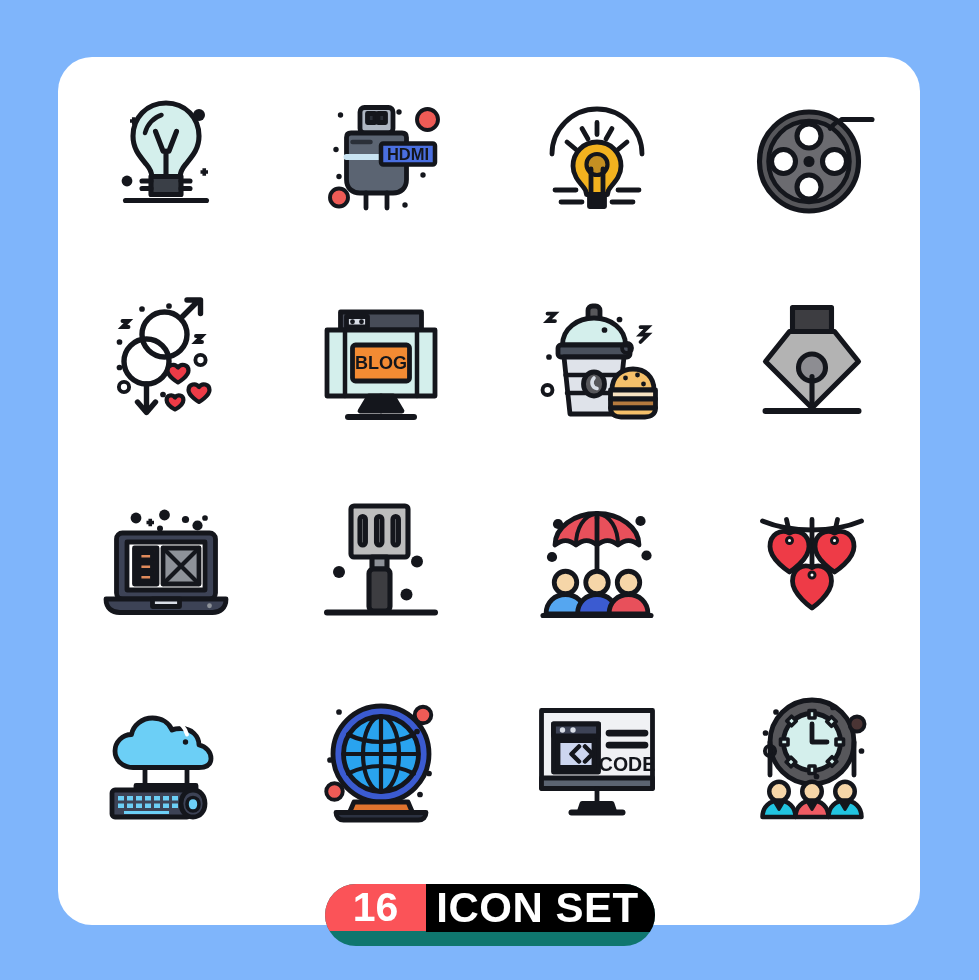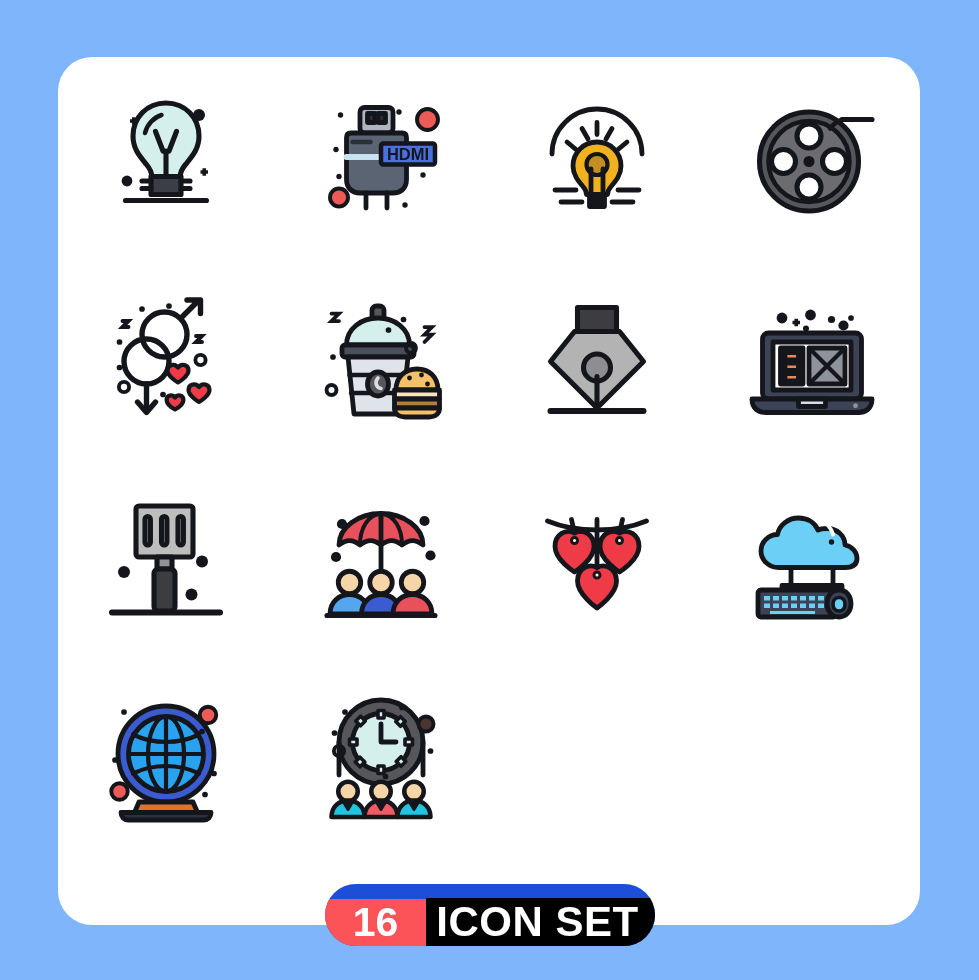--- a/index.html
+++ b/index.html
@@ -49,23 +49,23 @@
     display: block;
   }
   #badge {
     position: absolute;
     left: 325px;
     top: 884px;
     width: 330px;
     height: 62px;
     border-radius: 31px;
     overflow: hidden;
-    background: #1d4ed8;
+    background: #0f766e;
     display: flex;
-    align-items: flex-end;
+    align-items: flex-start;
   }
   #badge-count {
     background: #fb5358;
     color: #ffffff;
     width: 101px;
     display: flex;
     align-items: center;
     justify-content: center;
     font-size: 41px;
     font-weight: bold;
@@ -203,20 +203,37 @@
           <circle cx="19" cy="57" r="1.9"></circle>
           <circle cx="48" cy="75" r="1.9"></circle>
         </g>
         <g fill="none" stroke="#14161c" stroke-width="2.6">
           <circle cx="22" cy="70" r="3.4"></circle>
           <circle cx="73" cy="52" r="3.4"></circle>
         </g>
       </svg>
     </div>
 
+    <div class="cell">
+      <svg viewBox="0 0 100 100">
+        <g stroke="#14161c" stroke-width="3.2" stroke-linejoin="round" stroke-linecap="round">
+          <rect x="23" y="20" width="54" height="12" fill="#474c58"></rect>
+          <rect x="27" y="23" width="14" height="7" fill="#d8dde6"></rect>
+          <circle cx="31" cy="26.5" r="1.6" fill="#14161c" stroke="none"></circle>
+          <circle cx="37" cy="26.5" r="1.6" fill="#14161c" stroke="none"></circle>
+          <rect x="14" y="32" width="72" height="44" fill="#d4efec"></rect>
+          <path d="M26 32v44M74 32v44" stroke-width="3" fill="none"></path>
+          <rect x="31" y="42" width="38" height="24" rx="2" fill="#f38b33"></rect>
+          <path d="M50 76v10" fill="none"></path>
+          <path d="M36 86h28l-6-10H42z" fill="#14161c"></path>
+          <path d="M28 90h44" fill="none" stroke-width="4"></path>
+        </g>
+        <text x="50" y="58" font-family="Liberation Sans, sans-serif" font-size="12" font-weight="bold" fill="#14161c" text-anchor="middle">BLOG</text>
+      </svg>
+    </div>
 
     <div class="cell">
       <svg viewBox="0 0 100 100">
         <g stroke="#14161c" stroke-width="3.2" stroke-linejoin="round" stroke-linecap="round">
           <rect x="44" y="16" width="8" height="16" rx="3" fill="#57575b"></rect>
           <path d="M27 42c0-11 10-18 21-18s21 7 21 18z" fill="#d4efec"></path>
           <rect x="24" y="42" width="48" height="8" rx="2" fill="#49505c"></rect>
           <path d="M28 50h40l-4 38H32z" fill="#dfe3ea"></path>
           <path d="M29 62h38M30 74h36" stroke-width="3" fill="none"></path>
           <ellipse cx="48" cy="68" rx="7" ry="8" fill="#57575b"></ellipse>
@@ -404,20 +421,39 @@
         <g fill="#14161c">
           <circle cx="22" cy="20" r="1.9"></circle>
           <circle cx="74" cy="33" r="1.9"></circle>
           <circle cx="16" cy="52" r="1.9"></circle>
           <circle cx="82" cy="61" r="1.9"></circle>
           <circle cx="76" cy="75" r="1.9"></circle>
         </g>
       </svg>
     </div>
 
+    <div class="cell">
+      <svg viewBox="0 0 100 100">
+        <g stroke="#14161c" stroke-width="3.2" stroke-linejoin="round" stroke-linecap="round">
+          <rect x="13" y="19" width="74" height="52" fill="#f0f1f4"></rect>
+          <rect x="13" y="64" width="74" height="7" fill="#5b6472"></rect>
+          <rect x="21" y="28" width="30" height="32" fill="#14161c"></rect>
+          <rect x="21" y="28" width="30" height="8" fill="#3d4356"></rect>
+          <circle cx="27" cy="32" r="1.8" fill="#d8dde6" stroke="none"></circle>
+          <circle cx="34" cy="32" r="1.8" fill="#d8dde6" stroke="none"></circle>
+          <rect x="24" y="39" width="24" height="18" fill="#cdd6ef"></rect>
+          <path d="M38 43l-5 5 5 5M42 43l5 5-5 5" fill="none" stroke-width="3"></path>
+          <path d="M58 34h24M58 42h24" fill="none" stroke-width="4.5"></path>
+          <path d="M50 71v10" fill="none"></path>
+          <path d="M40 81h20l2 6H38z" fill="#14161c"></path>
+          <path d="M33 87h34" fill="none" stroke-width="4"></path>
+        </g>
+        <text x="70" y="59" font-family="Liberation Sans, sans-serif" font-size="13" font-weight="bold" fill="#14161c" text-anchor="middle">CODE</text>
+      </svg>
+    </div>
 
     <div class="cell">
       <svg viewBox="0 0 100 100">
         <g stroke="#14161c" stroke-width="3.2" stroke-linejoin="round" stroke-linecap="round">
           <circle cx="50" cy="40" r="28" fill="#57575b"></circle>
           <path d="M22 40v22M78 40v22" fill="none"></path>
           <circle cx="50" cy="40" r="19" fill="#d4efec"></circle>
           <g fill="#d4efec" stroke="#14161c" stroke-width="2.4">
             <rect x="48" y="19" width="4" height="5"></rect>
             <rect x="48" y="56" width="4" height="5"></rect>

